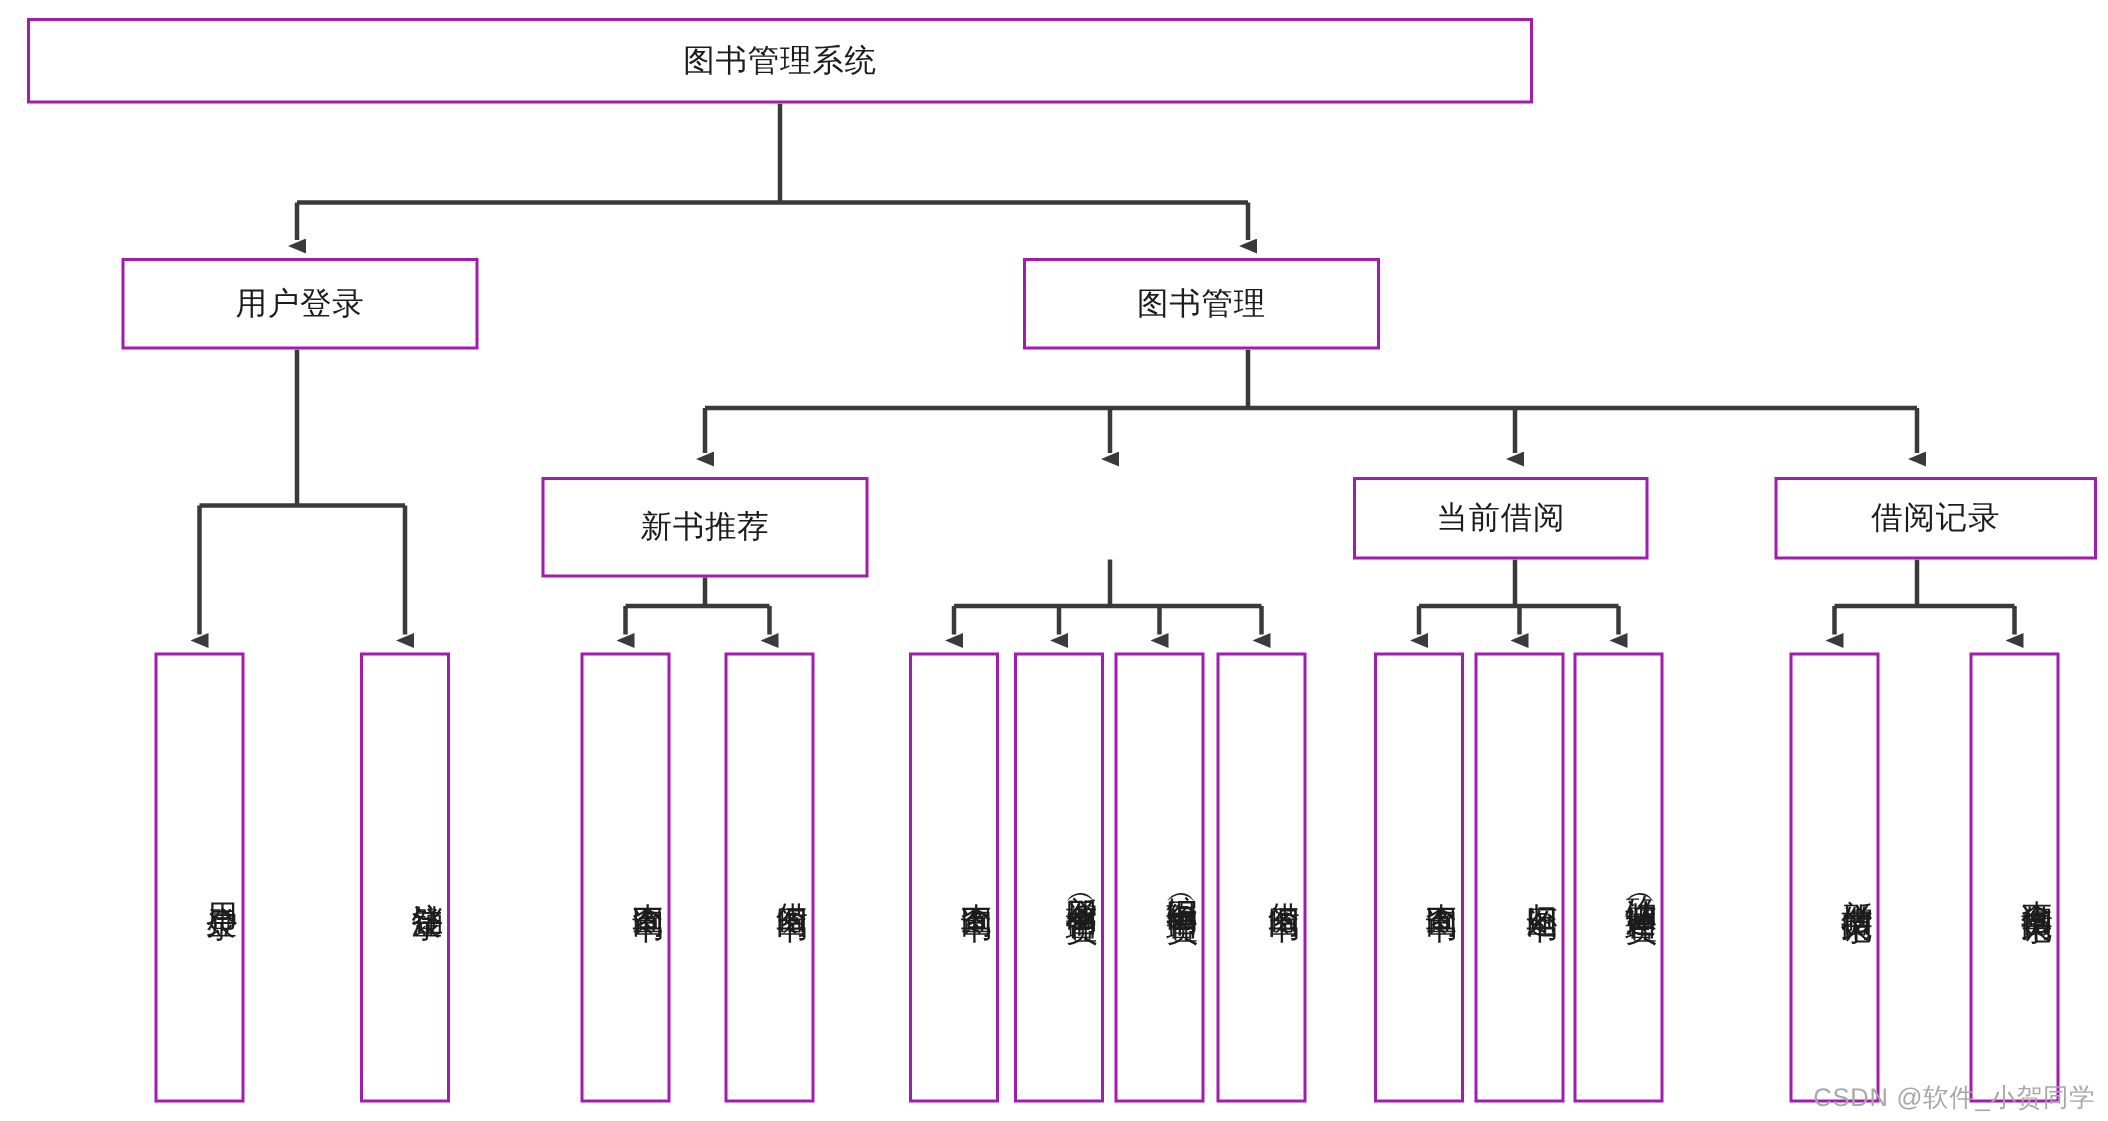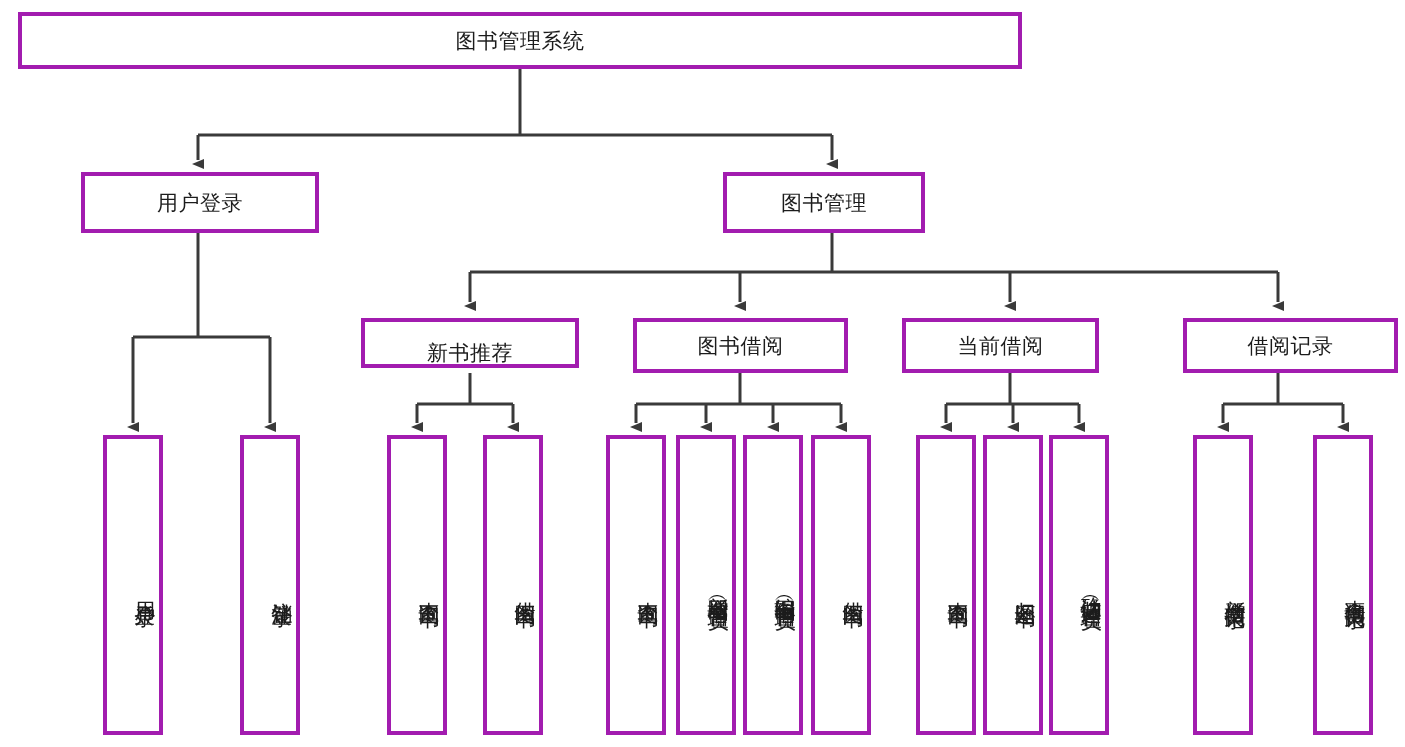--- a/index.html
+++ b/index.html
@@ -20,21 +20,21 @@
   #edges {
     position: absolute;
     left: 0;
     top: 0;
     width: 1405px;
     height: 747px;
   }
   .node {
     position: absolute;
     box-sizing: border-box;
-    border: 4px solid #a21caf;
+    border: 2px solid #a21caf;
     background: #ffffff;
     color: #1c1c1c;
     display: flex;
     align-items: center;
     justify-content: center;
     text-align: center;
   }
   .node.h {
     font-size: 21px;
     line-height: 1.1;
@@ -118,29 +118,26 @@
     </g>
   </svg>
 
   <div class="node h" style="left:18px; top:12px; width:1004px; height:57px;">
     <span>图书管理系统</span>
   </div>
 
   <div class="node h" style="left:81px; top:172px; width:238px; height:61px;">
     <span>用户登录</span>
   </div>
-  <div class="node h" style="left:723px; top:172px; width:202px; height:61px;">
+  <div class="node h" style="left:682px; top:172px; width:238px; height:61px;">
     <span>图书管理</span>
   </div>
 
-  <div class="node h" style="left:361px; top:318px; width:218px; height:50px;align-items:flex-end;">
+  <div class="node h" style="left:361px; top:318px; width:218px; height:67px;">
     <span>新书推荐</span>
-  </div>
-  <div class="node h" style="left:633px; top:318px; width:215px; height:55px;">
-    <span>图书借阅</span>
   </div>
   <div class="node h" style="left:902px; top:318px; width:197px; height:55px;">
     <span>当前借阅</span>
   </div>
   <div class="node h" style="left:1171px; top:318px; width:215px; height:55px;margin-left:12px;">
     <span>借阅记录</span>
   </div>
 
   <div class="node v" style="left:103px; top:435px; width:60px; height:300px;">
     <span class="vtext">用户登录</span>
@@ -179,14 +176,15 @@
     <span class="vtext">确认归还（管理员）</span>
   </div>
 
   <div class="node v" style="left:1193px; top:435px; width:60px; height:300px;">
     <span class="vtext">新增借阅记录</span>
   </div>
   <div class="node v" style="left:1313px; top:435px; width:60px; height:300px;">
     <span class="vtext">查询借阅记录</span>
   </div>
 
+  <div id="watermark">CSDN @软件_小贺同学</div>
 
 </div>
 
 </body></html>

